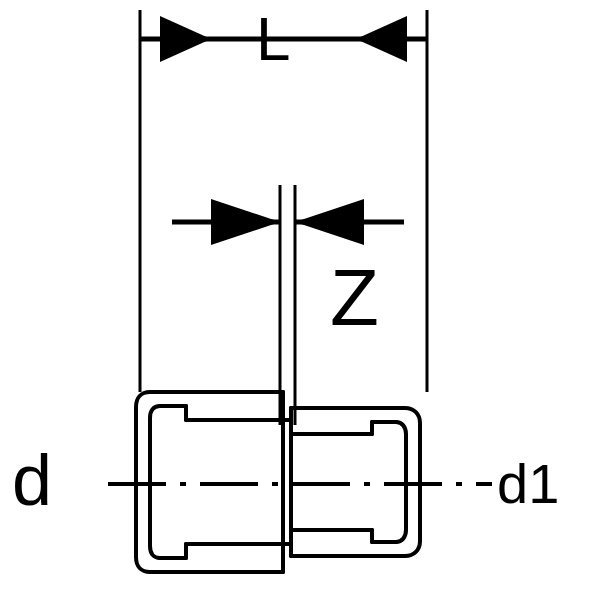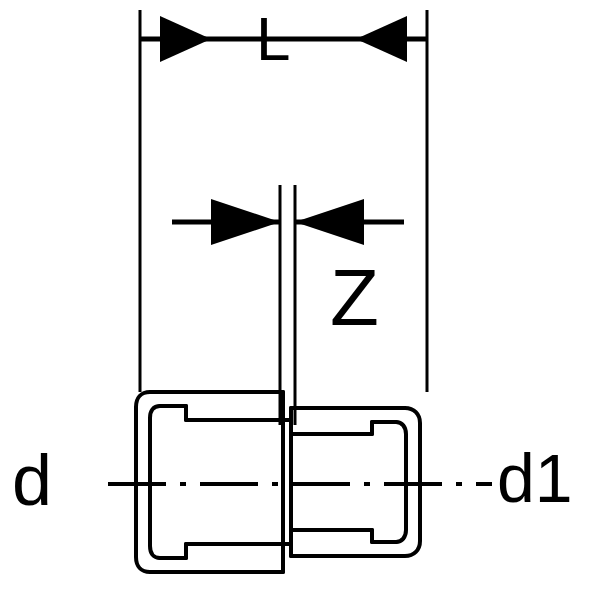--- a/index.html
+++ b/index.html
@@ -41,22 +41,22 @@
     top: 258px;
     font-size: 80px;
   }
   #label-d {
     left: 12px;
     top: 444px;
     font-size: 72px;
   }
   #label-d1 {
     left: 497px;
-    top: 444px;
-    font-size: 68px;
+    top: 456px;
+    font-size: 56px;
   }
 </style>
 </head>
 <body>
 
 <div id="page">
 
   <svg viewBox="0 0 600 600">
 
     <g stroke="#000000" stroke-width="3" fill="none">

